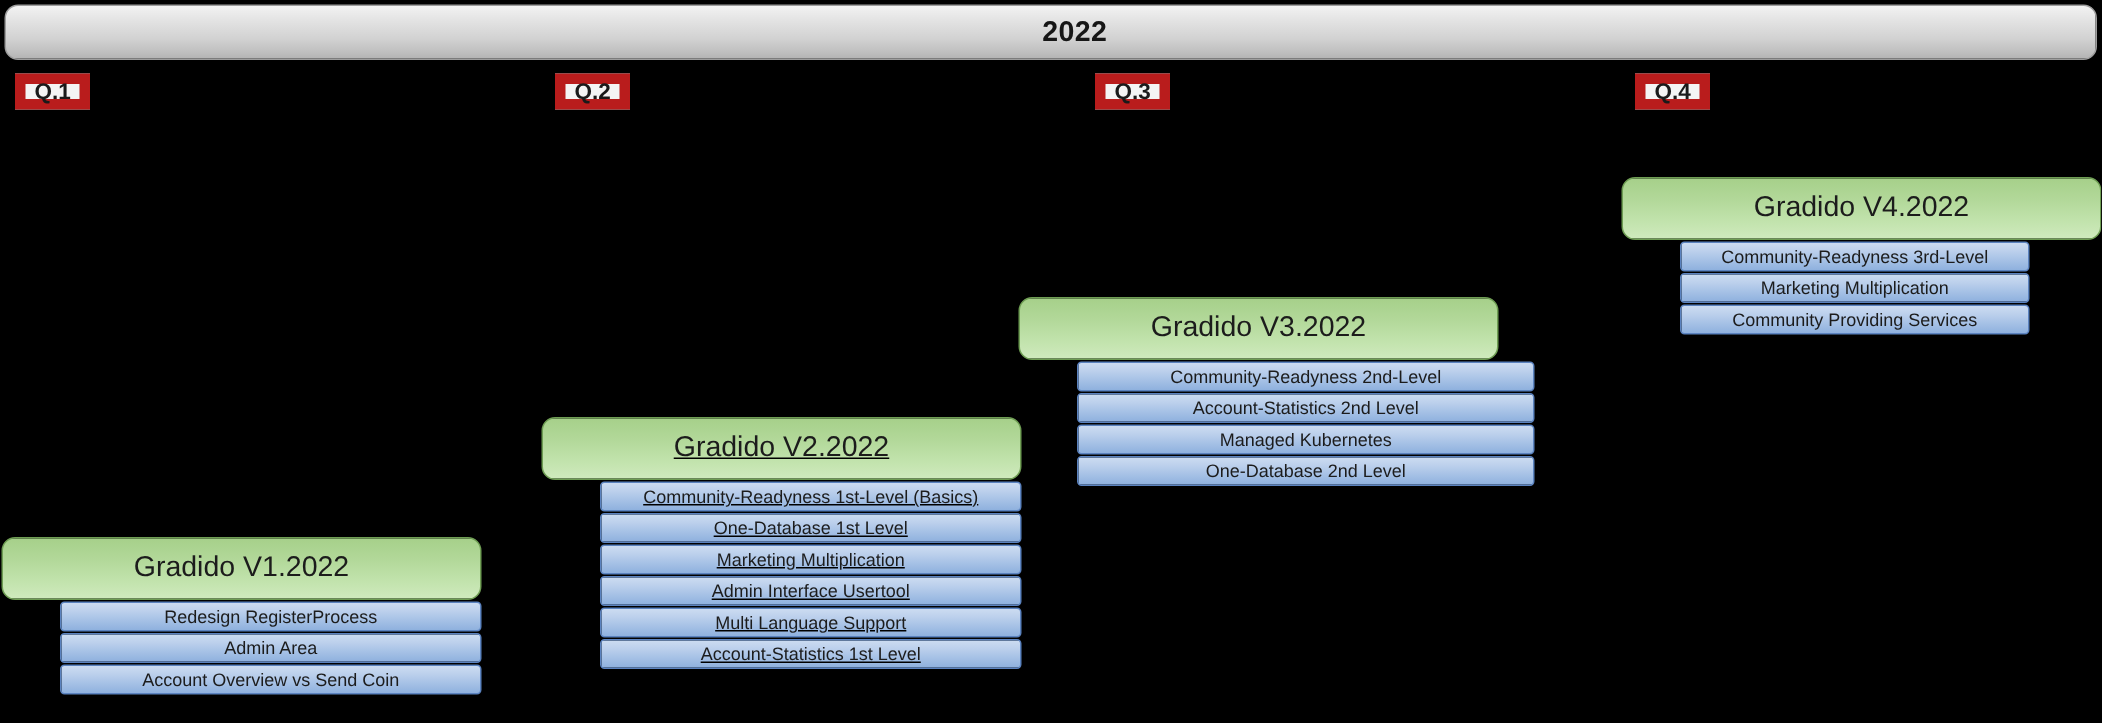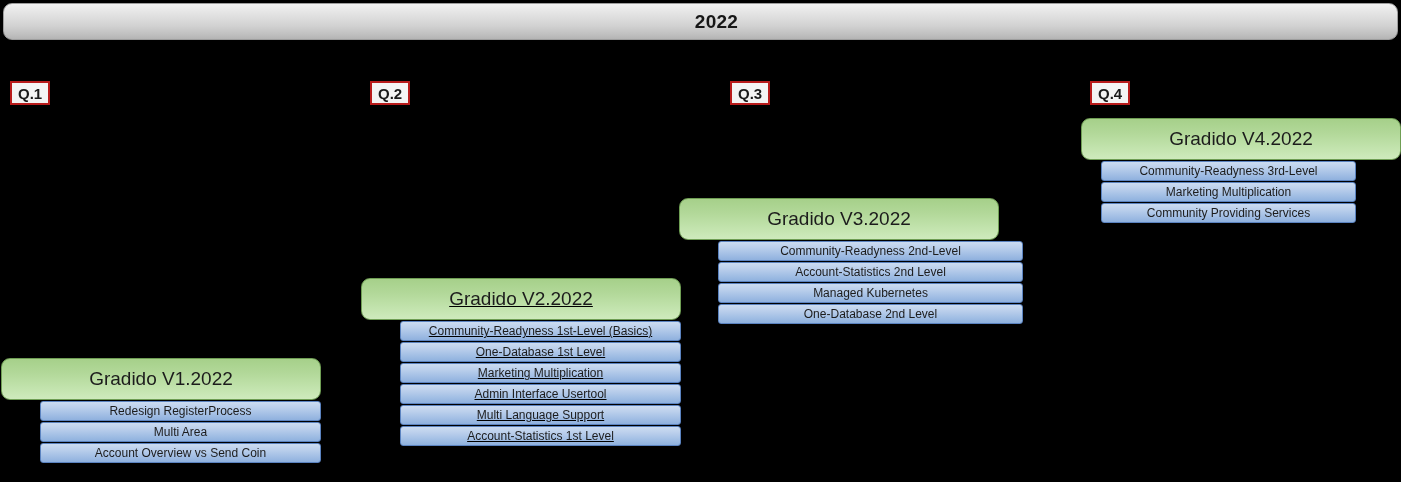--- a/index.html
+++ b/index.html
@@ -48,29 +48,28 @@
     letter-spacing: 0.3px;
   }
 
   
   .quarter-label {
     position: absolute;
     top: 49px;
     height: 24px;
     padding: 0 6px;
     background: #f4f4f4;
-    border: 2px solid #b91c1c;
+    border: 7px solid #b91c1c;
     box-sizing: border-box;
     display: flex;
     align-items: center;
     justify-content: center;
     font-size: 15px;
     font-weight: bold;
     color: #1a1a1a;
-    margin-top: 32px;
   }
 
   
   .release-group {
     position: absolute;
   }
 
   .release-header {
     position: relative;
     height: 42px;
@@ -137,21 +136,21 @@
       <div class="quarter-label" style="left: 370px;">Q.2</div>
       <div class="quarter-label" style="left: 730px;">Q.3</div>
       <div class="quarter-label" style="left: 1090px;">Q.4</div>
     </div>
 
   <div id="release-groups">
       <div class="release-group" style="left: 1081px; top: 118px; width: 320px;">
         <div class="release-header">
           <span class="release-header-label">Gradido V4.2022</span>
         </div>
-        <div class="release-items" style="margin-left: 20px; width: 255px;">
+        <div class="release-items" style="margin-left: 39px; width: 233px;">
           <div class="release-item">
             <span class="release-item-label">Community-Readyness 3rd-Level</span>
           </div>
           <div class="release-item">
             <span class="release-item-label">Marketing Multiplication</span>
           </div>
           <div class="release-item">
             <span class="release-item-label">Community Providing Services</span>
           </div>
         </div>
@@ -202,21 +201,21 @@
       </div>
       <div class="release-group" style="left: 1px; top: 358px; width: 320px;">
         <div class="release-header">
           <span class="release-header-label">Gradido V1.2022</span>
         </div>
         <div class="release-items" style="margin-left: 39px; width: 281px;">
           <div class="release-item">
             <span class="release-item-label">Redesign RegisterProcess</span>
           </div>
           <div class="release-item">
-            <span class="release-item-label">Multi Area</span>
+            <span class="release-item-label">Admin Area</span>
           </div>
           <div class="release-item">
             <span class="release-item-label">Account Overview vs Send Coin</span>
           </div>
         </div>
       </div>
     </div>
 
 </div>
 

